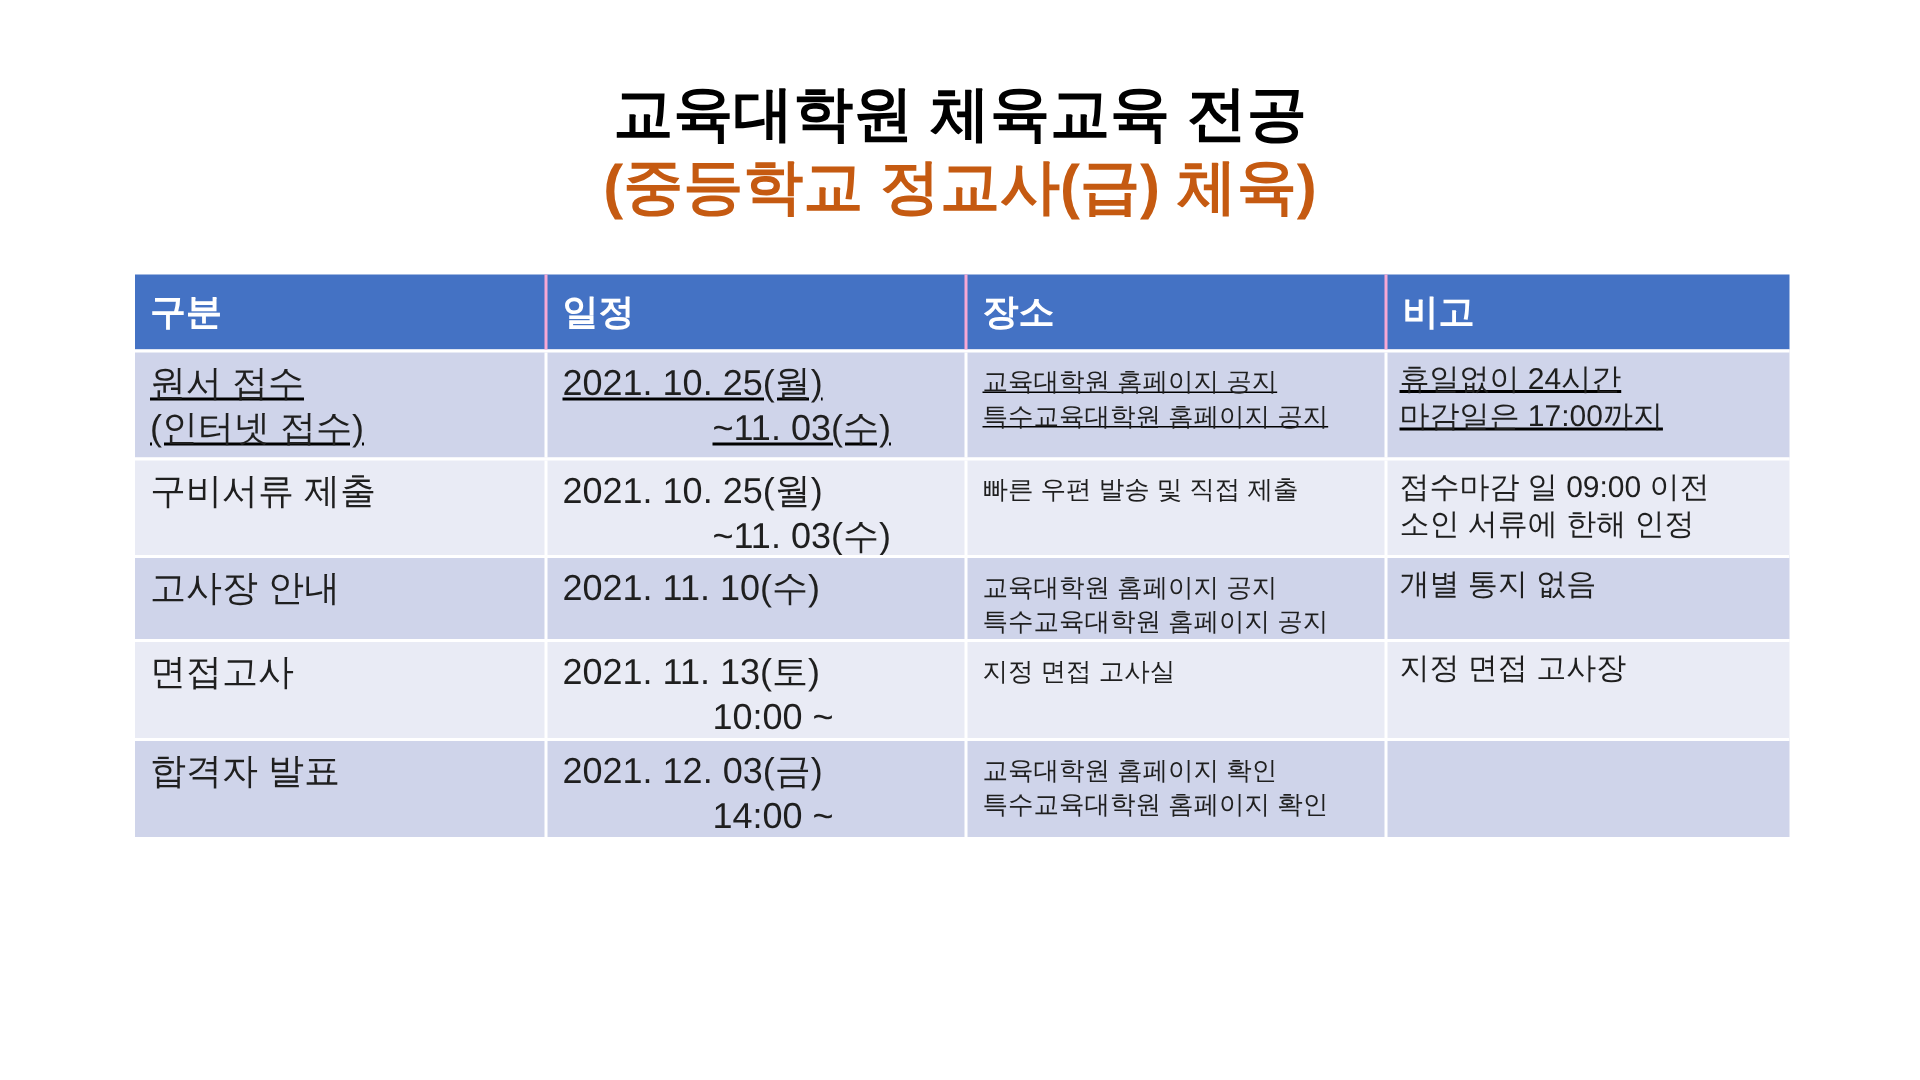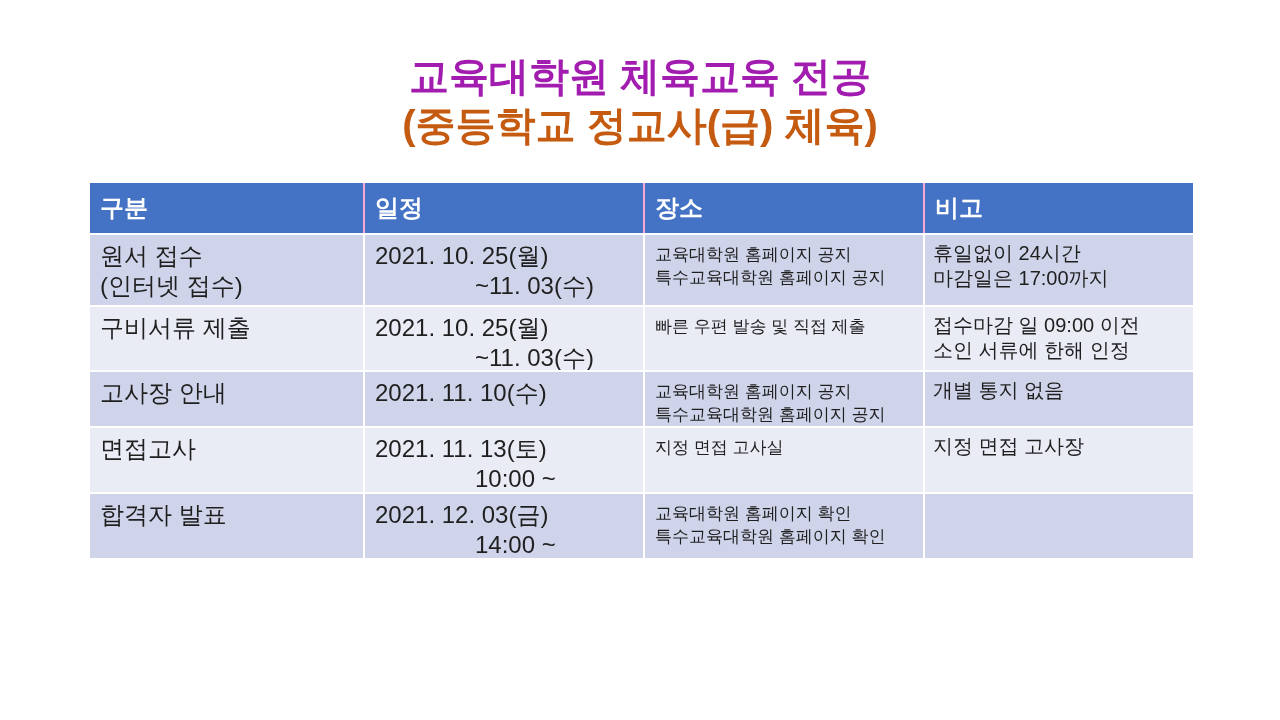--- a/index.html
+++ b/index.html
@@ -18,21 +18,21 @@
   .title-block {
     position: absolute;
     top: 52px;
     left: 0;
     width: 100%;
     text-align: center;
     font-weight: bold;
     font-size: 40px;
     line-height: 1.22;
   }
-  .title-line1 { color: #a21caf; }
+  .title-line1 { color: #000000; }
   .title-line2 { color: var(--title-accent, #C55A11); }
 
   .sched-table {
     position: absolute;
     left: 90px;
     top: 183px;
     width: 1103px;
   }
   .thead {
     display: flex;
@@ -98,21 +98,21 @@
   </div>
 
   <div class="sched-table">
     <div class="thead">
       <div class="th c0">구분</div>
       <div class="th c1">일정</div>
       <div class="th c2">장소</div>
       <div class="th c3">비고</div>
     </div>
     <div id="tbody">
-        <div class="tr" style="height: 72px;">
+        <div class="tr" style="height: 72px; text-decoration: underline;">
           <div class="td c0">
             <div class="line">원서 접수</div>
             <div class="line">(인터넷 접수)</div>
           </div>
           <div class="td c1">
             <div class="line">2021. 10. 25(월)</div>
             <div class="line indent">~11. 03(수)</div>
           </div>
           <div class="td c2">
             <div class="line">교육대학원 홈페이지 공지</div>

